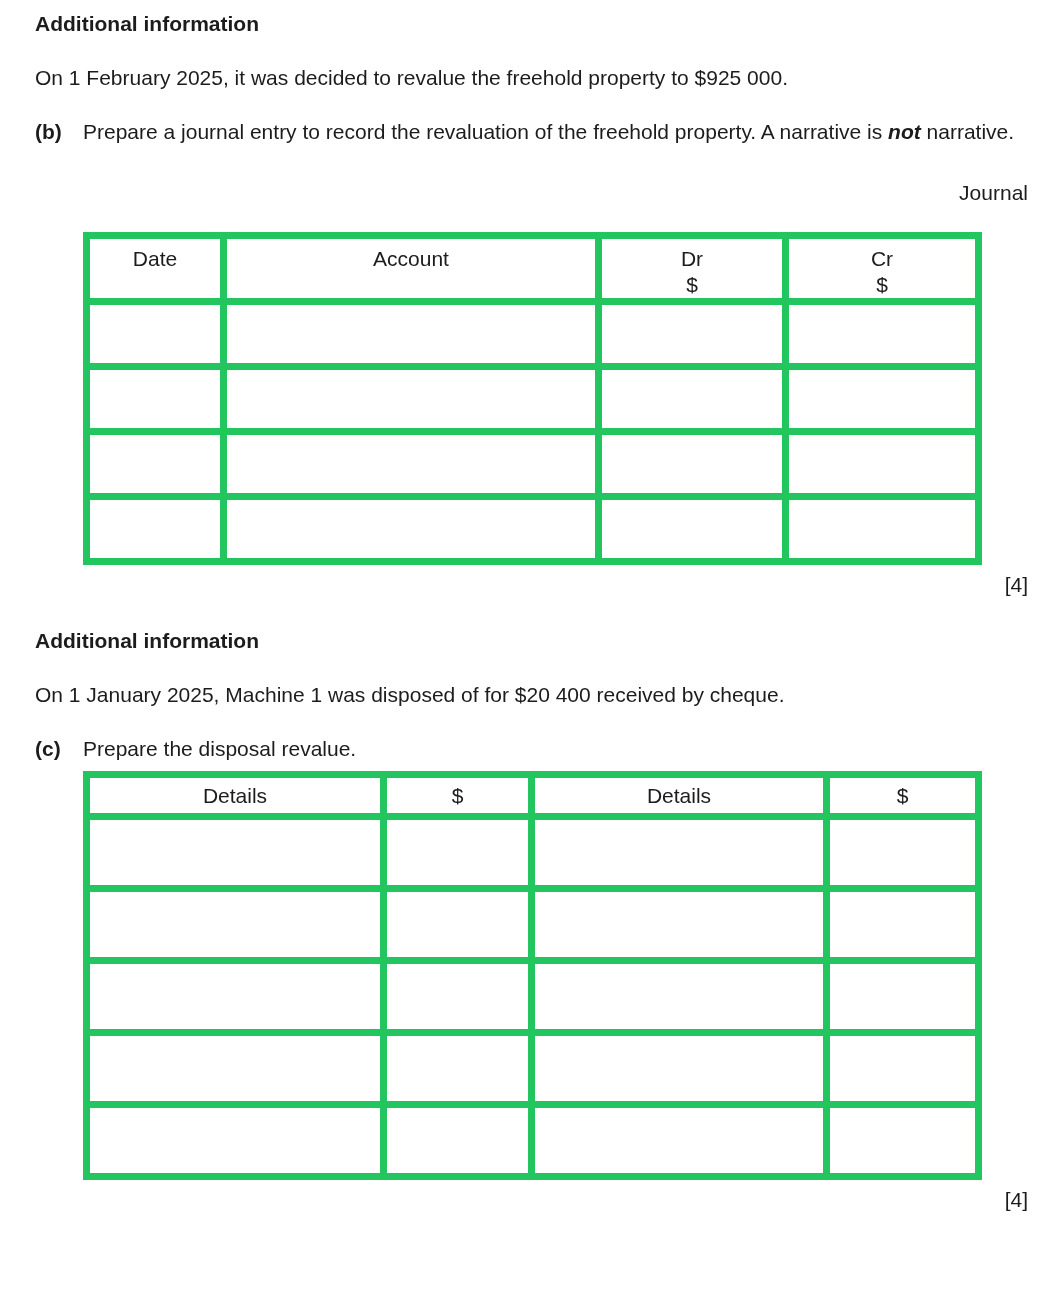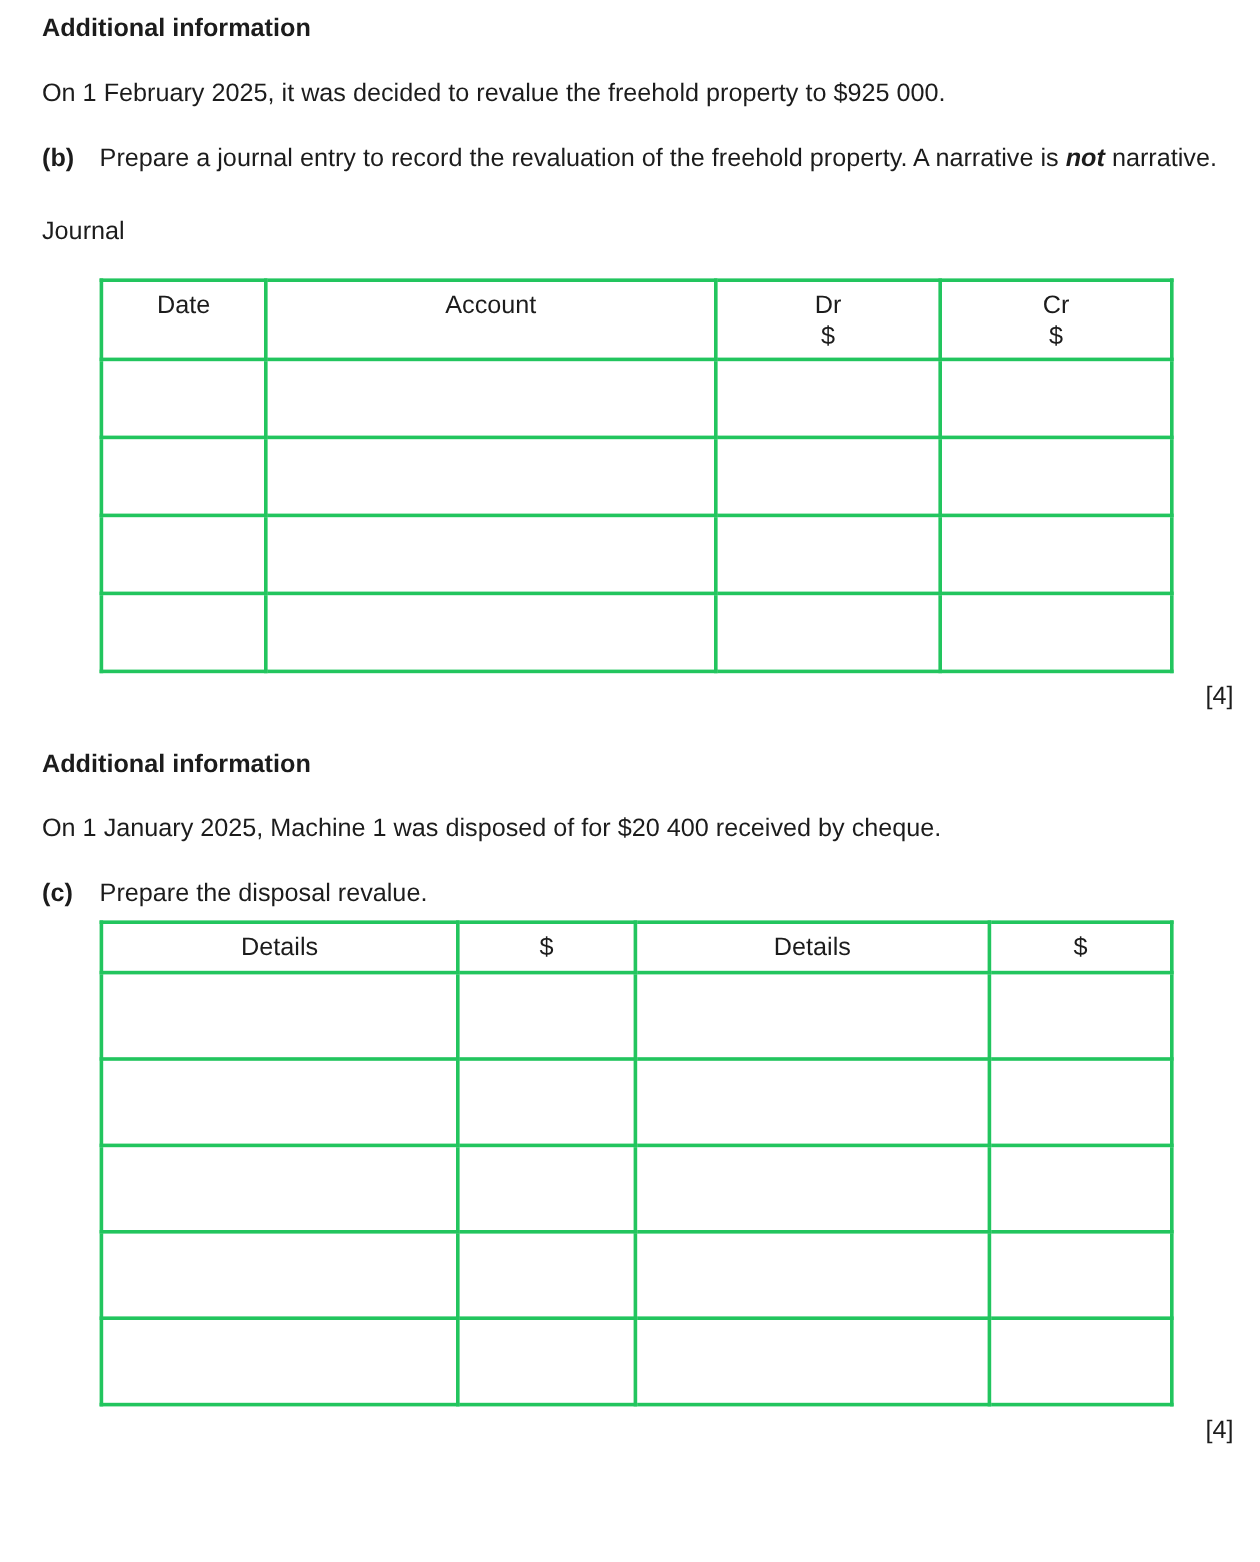--- a/index.html
+++ b/index.html
@@ -19,33 +19,33 @@
     margin: 0 0 25px 0;
   }
   .para { margin: 0 0 25px 0; }
 
   .question { display: flex; margin: 0 0 8px 0; }
   .qlabel { flex: 0 0 48px; font-weight: bold; }
   .qtext { flex: 1; text-align: justify; }
   .qtext strong { font-weight: bold; font-style: italic; }
 
   .table-title {
-    text-align: left;
+    text-align: right;
     margin: 32px 0 25px 0;
   }
 
   table.answer-table {
     border-collapse: collapse;
     table-layout: fixed;
     width: 892px;
     margin-left: 48px;
   }
   table.answer-table th,
   table.answer-table td {
-    border: 3px solid #22c55e;
+    border: 7px solid #22c55e;
     font-weight: normal;
     text-align: center;
   }
 
   table.journal th {
     height: 66px;
     vertical-align: top;
     padding-top: 7px;
     line-height: 26px;
   }

